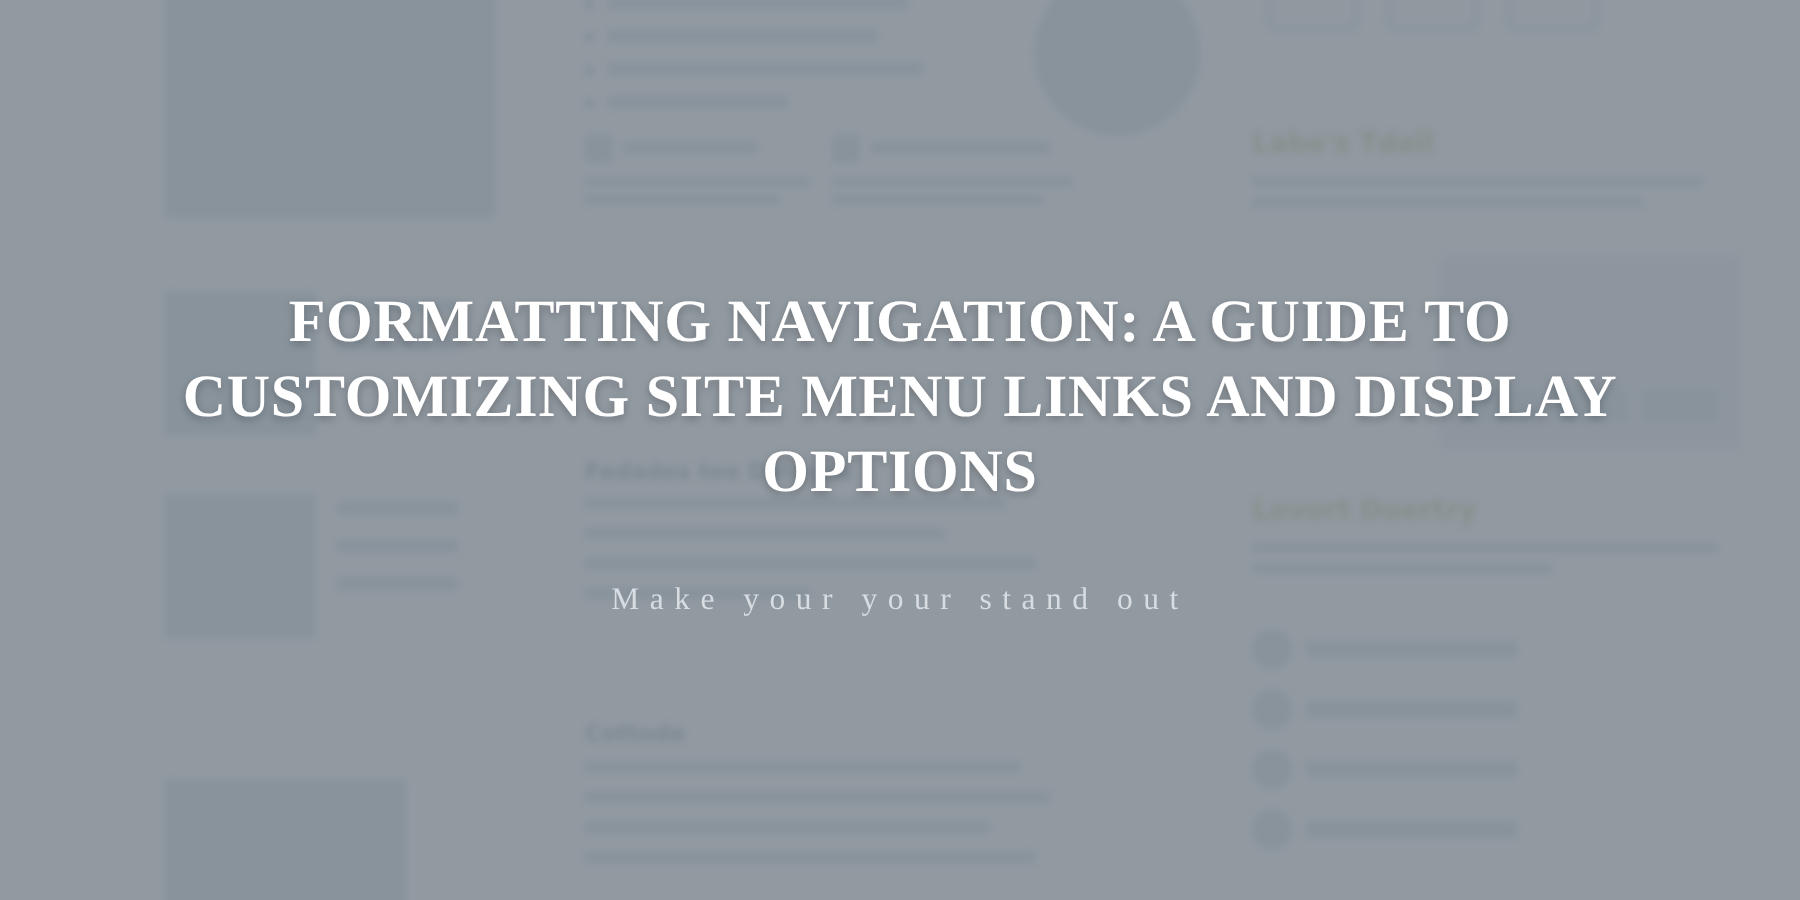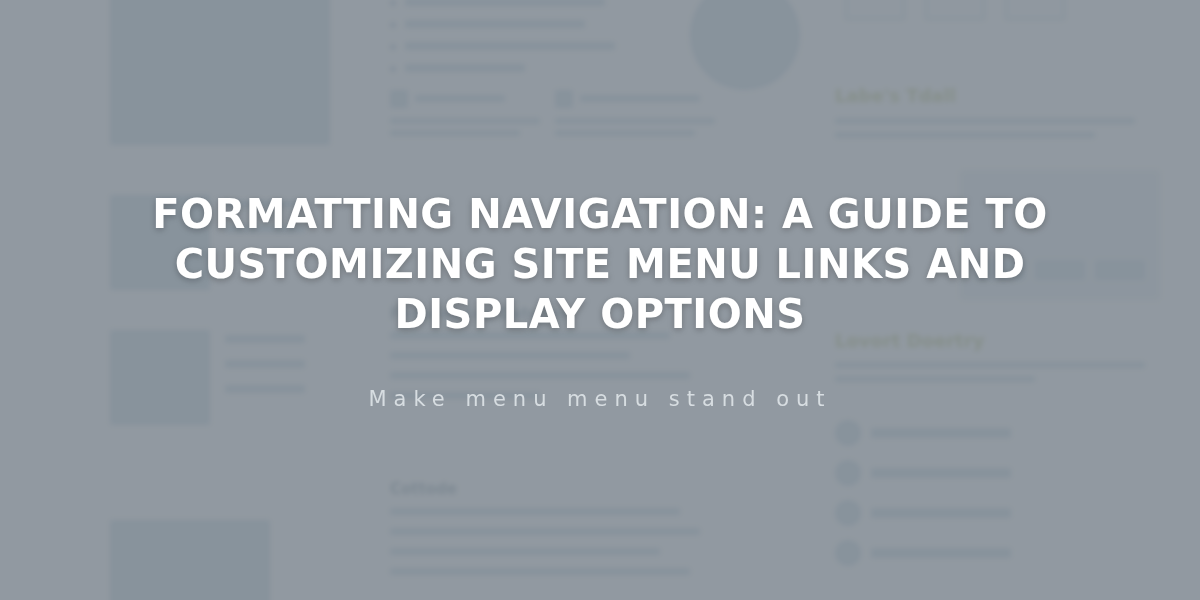--- a/index.html
+++ b/index.html
@@ -43,20 +43,21 @@
   
   .fg {
     position: absolute;
     inset: 0;
     display: flex;
     flex-direction: column;
     align-items: center;
     justify-content: center;
     text-align: center;
     padding: 0 90px;
+    font-family: Liberation Serif, serif;
   }
   .title {
     color: #ffffff;
     font-weight: 800;
     font-size: 40px;
     line-height: 1.25;
     letter-spacing: 0.5px;
     text-shadow: 0 2px 6px rgba(0,0,0,0.25);
     text-transform: uppercase;
     max-width: 980px;
@@ -153,16 +154,16 @@
     <div class="wf-line" style="left:390px; top:548px; width:270px; height:7px;"></div>
     <div class="wf-line" style="left:390px; top:568px; width:300px; height:7px;"></div>
 
     <div class="wf-box" style="left:110px; top:520px; width:160px; height:120px;"></div>
   </div>
 
   <div class="veil"></div>
 
   <div class="fg">
     <h1 class="title">FORMATTING NAVIGATION: A GUIDE TO CUSTOMIZING SITE MENU LINKS AND DISPLAY OPTIONS</h1>
-    <div class="subtitle">Make menu menu stand out</div>
+    <div class="subtitle">Make your your stand out</div>
   </div>
 
 </div>
 
 </body></html>

